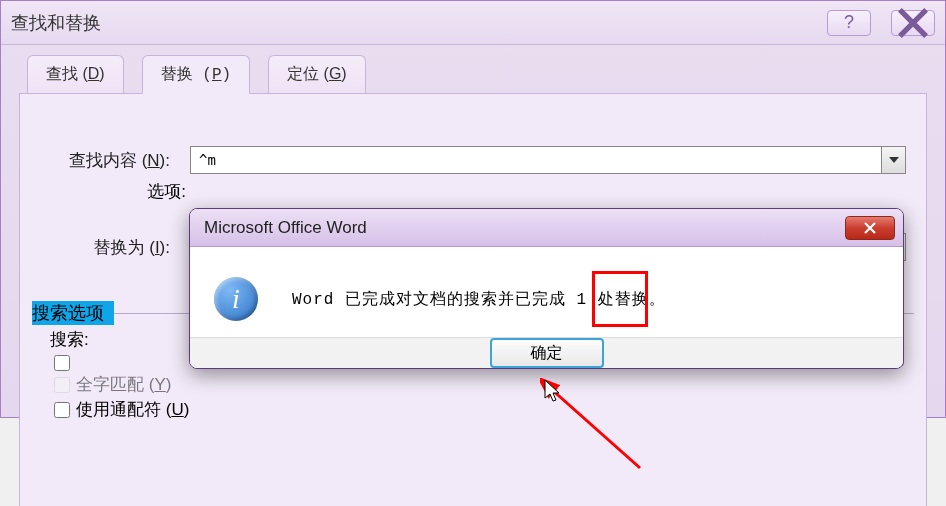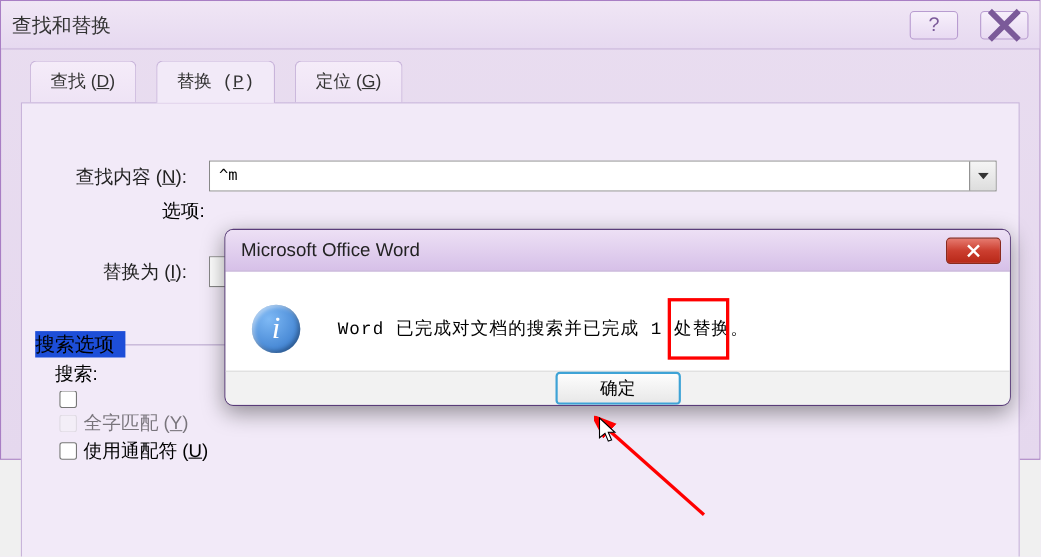--- a/index.html
+++ b/index.html
@@ -166,21 +166,21 @@
       border: none;
       border-top: 1px solid #bba8cf;
       margin-top: 52px;
       padding-top: 0;
       position: relative;
     }
     .fieldset-legend {
       position: absolute;
       top: -13px;
       left: 0;
-      background: #1d4ed8;
+      background: #0ea5e9;
       padding-right: 10px;
       font-size: 18px;
     }
     .search-sub {
       margin: 14px 0 4px 18px;
       font-size: 17px;
     }
     .checkbox-list { margin-left: 22px; }
     .checkbox-row {
       display: flex;
@@ -191,21 +191,21 @@
     }
     .checkbox-row input[type="checkbox"] {
       width: 16px;
       height: 16px;
     }
     .checkbox-row.disabled { opacity: 0.5; }
     
     
     .msgbox {
       position: absolute;
-      left: 204px;
+      left: 189px;
       top: 208px;
       width: 715px;
       border: 1px solid #5a3c7a;
       border-radius: 8px;
       box-shadow: 0 6px 20px rgba(0,0,0,0.4);
       background: #f5f5f5;
       overflow: hidden;
       z-index: 10;
     }
     .msgbox-titlebar {

